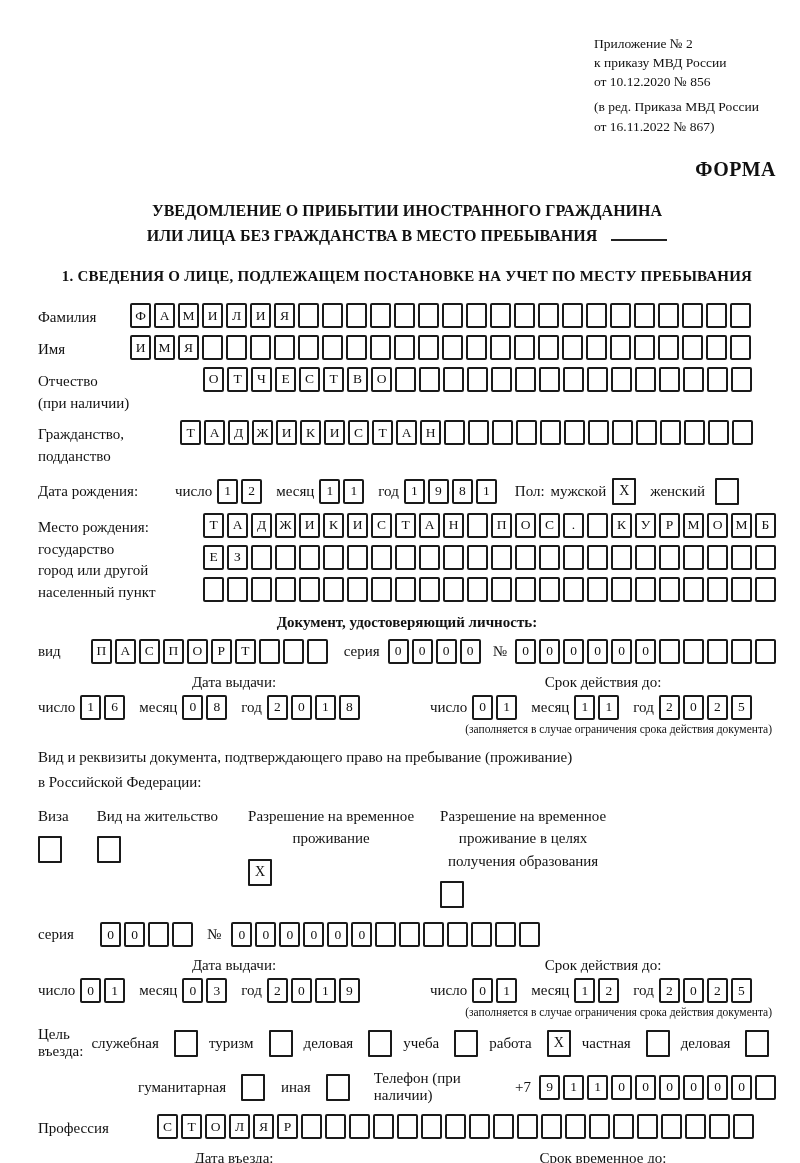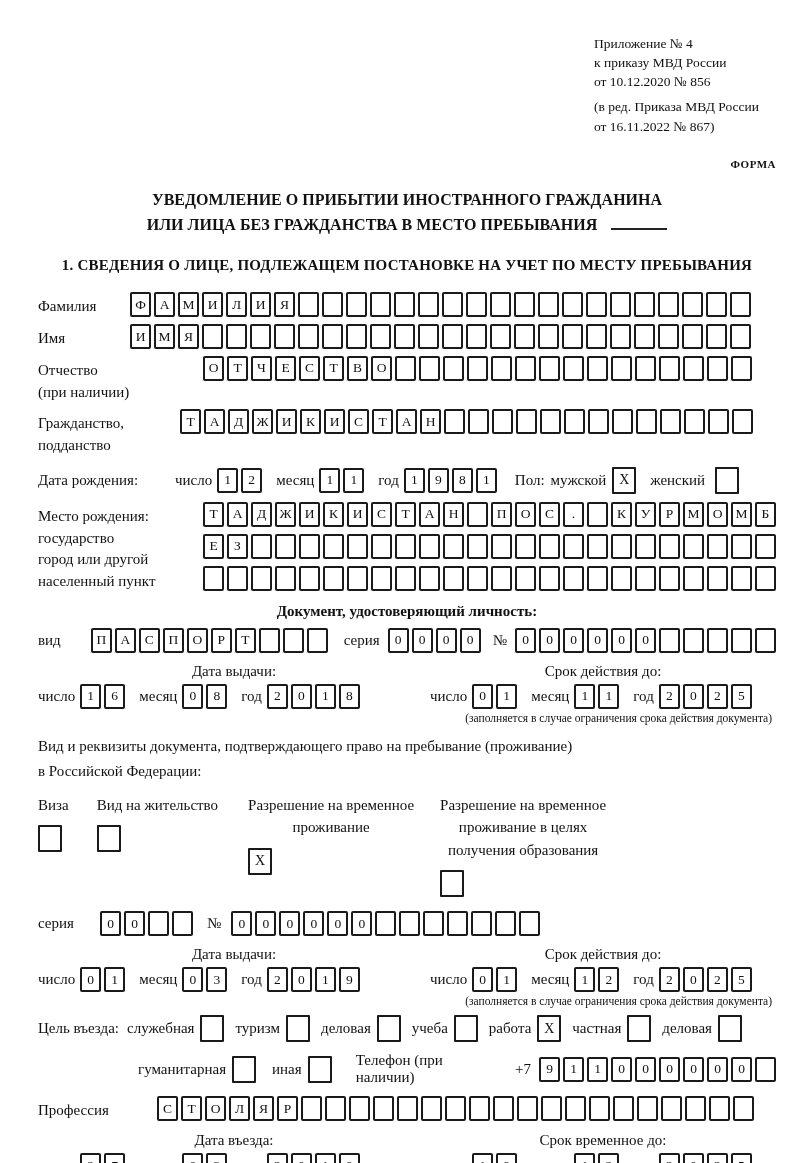--- a/index.html
+++ b/index.html
@@ -6,21 +6,21 @@
   html, body { background: #ffffff; }
   body {
     width: 800px; height: 1163px;
     font-family: "Liberation Serif", "DejaVu Serif", serif;
     color: #111; font-size: 15px;
     padding: 34px 24px 0 38px;
     overflow: hidden;
   }
   .annex { width: 182px; margin-left: auto; font-size: 13.5px; line-height: 1.42; }
   .annex .gap { margin-top: 6px; }
-  .forma { text-align: right; font-weight: bold; font-size: 11px; margin-top: 22px; letter-spacing: .5px; }
+  .forma { text-align: right; font-weight: bold; font-size: 20px; margin-top: 22px; letter-spacing: .5px; }
   .title { text-align: center; font-weight: bold; font-size: 16px; line-height: 1.55; margin-top: 18px; }
   .title-underline { display: inline-block; width: 56px; border-bottom: 2px solid #222; height: 14px; margin-left: 14px; }
   .sec1 { text-align: center; font-weight: bold; font-size: 15px; margin-top: 20px; margin-bottom: 18px; letter-spacing: .2px; }
 
   .frow { display: flex; align-items: flex-start; margin-bottom: 6px; }
   .flabel { flex: 0 0 auto; padding-top: 4px; line-height: 1.45; }
   .w92  { width: 92px; }
   .w119 { width: 119px; }
   .w142 { width: 142px; }
   .w165 { width: 165px; }
@@ -44,29 +44,29 @@
   .dp-right { flex: 1; }
   .dp-head { text-align: center; margin-bottom: 4px; }
   .dp-groups { display: flex; align-items: center; }
   .fine { font-size: 11.5px; }
   .note-right { text-align: right; padding-right: 4px; margin-top: 3px; margin-bottom: 8px; }
   .intro { margin-top: 10px; line-height: 1.7; }
   .opts { display: flex; align-items: flex-start; margin-top: 6px; margin-bottom: 14px; }
   .opt { display: flex; align-items: flex-start; gap: 9px; flex-direction: column; }
   .opt .olabel { line-height: 1.5; text-align: center; padding-top: 3px; }
   .purpose-row { display: flex; align-items: center; margin-bottom: 10px; }
-  .purpose-item { display: flex; align-items: center; gap: 6px; margin-right: 11px; }
+  .purpose-item { display: flex; align-items: center; gap: 15px; margin-right: 11px; }
   .plabel { white-space: nowrap; }
   .phone-group { display: flex; align-items: center; gap: 8px; }
 </style>
 </head>
 <body>
 
 <div class="annex">
-  <div>Приложение № 4</div>
+  <div>Приложение № 2</div>
   <div>к приказу МВД России</div>
   <div>от 10.12.2020 № 856</div>
   <div class="gap">(в ред. Приказа МВД России</div>
   <div>от 16.11.2022 № 867)</div>
 </div>
 <div class="forma">ФОРМА</div>
 
 <div class="title">
   <div>УВЕДОМЛЕНИЕ О ПРИБЫТИИ ИНОСТРАННОГО ГРАЖДАНИНА</div>
   <div>

